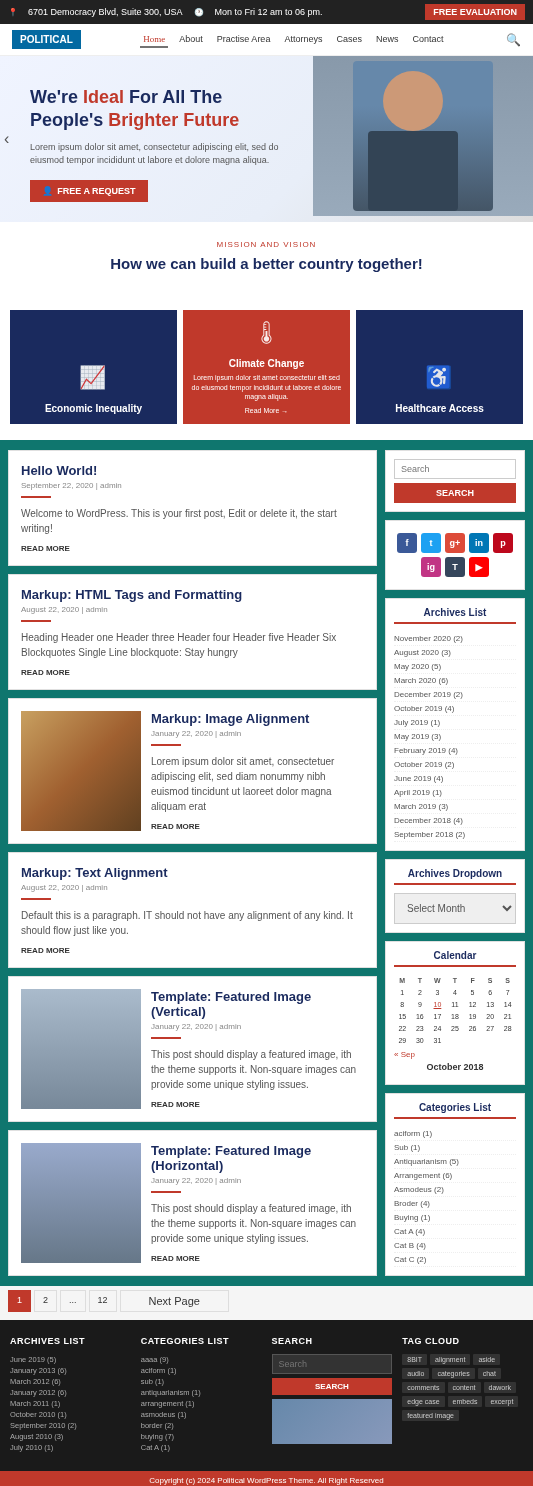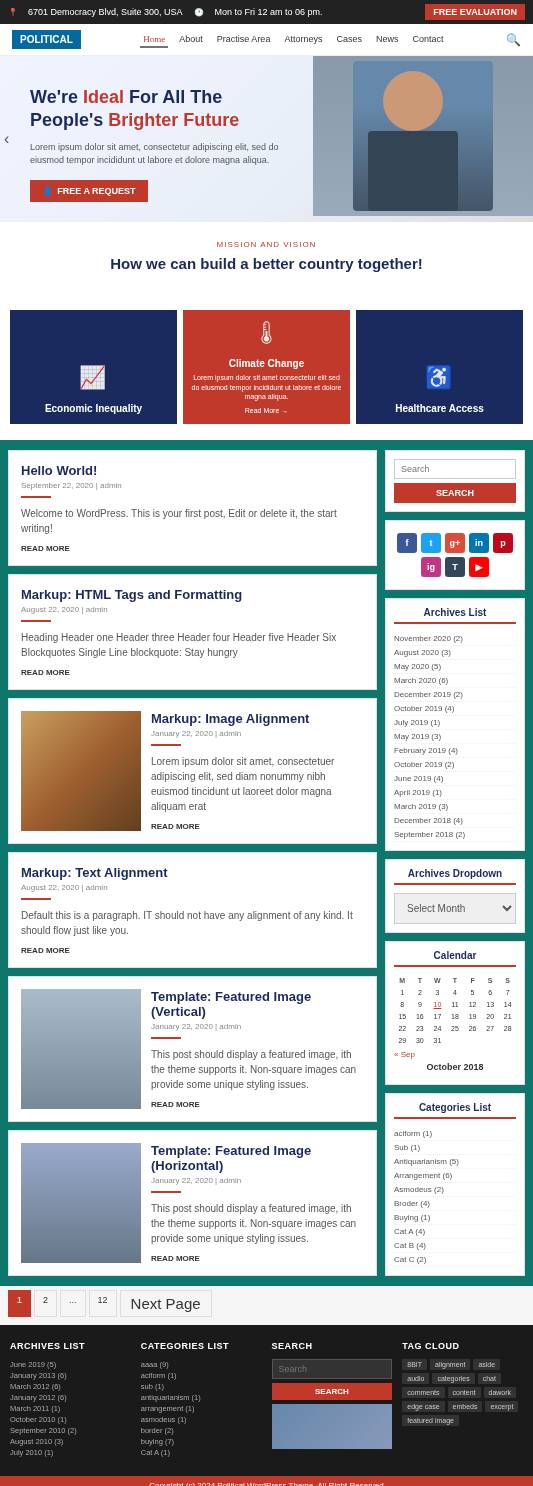--- a/index.html
+++ b/index.html
@@ -286,21 +286,21 @@
     
     .cat-item { font-size: 8px; color: #555; padding: 2px 0; border-bottom: 1px dotted #eee; cursor: pointer; }
     .page-btn {
       border: 1px solid #ddd;
       padding: 4px 8px;
       font-size: 9px;
       cursor: pointer;
       color: #333;
     }
     .page-btn.active { background: #c0392b; color: #fff; border-color: #c0392b; }
-    .page-next { padding: 4px 10px; font-size: 15px; border: 1px solid #ddd; cursor: pointer; }
+    .page-next { padding: 4px 28px; font-size: 11px; border: 1px solid #ddd; cursor: pointer; }
 
     
     .footer {
       background: #1a1a1a;
       color: #ccc;
       padding: 16px 10px 8px;
     }
     .footer-grid {
       display: grid;
       grid-template-columns: 1fr 1fr 1fr 1fr;

